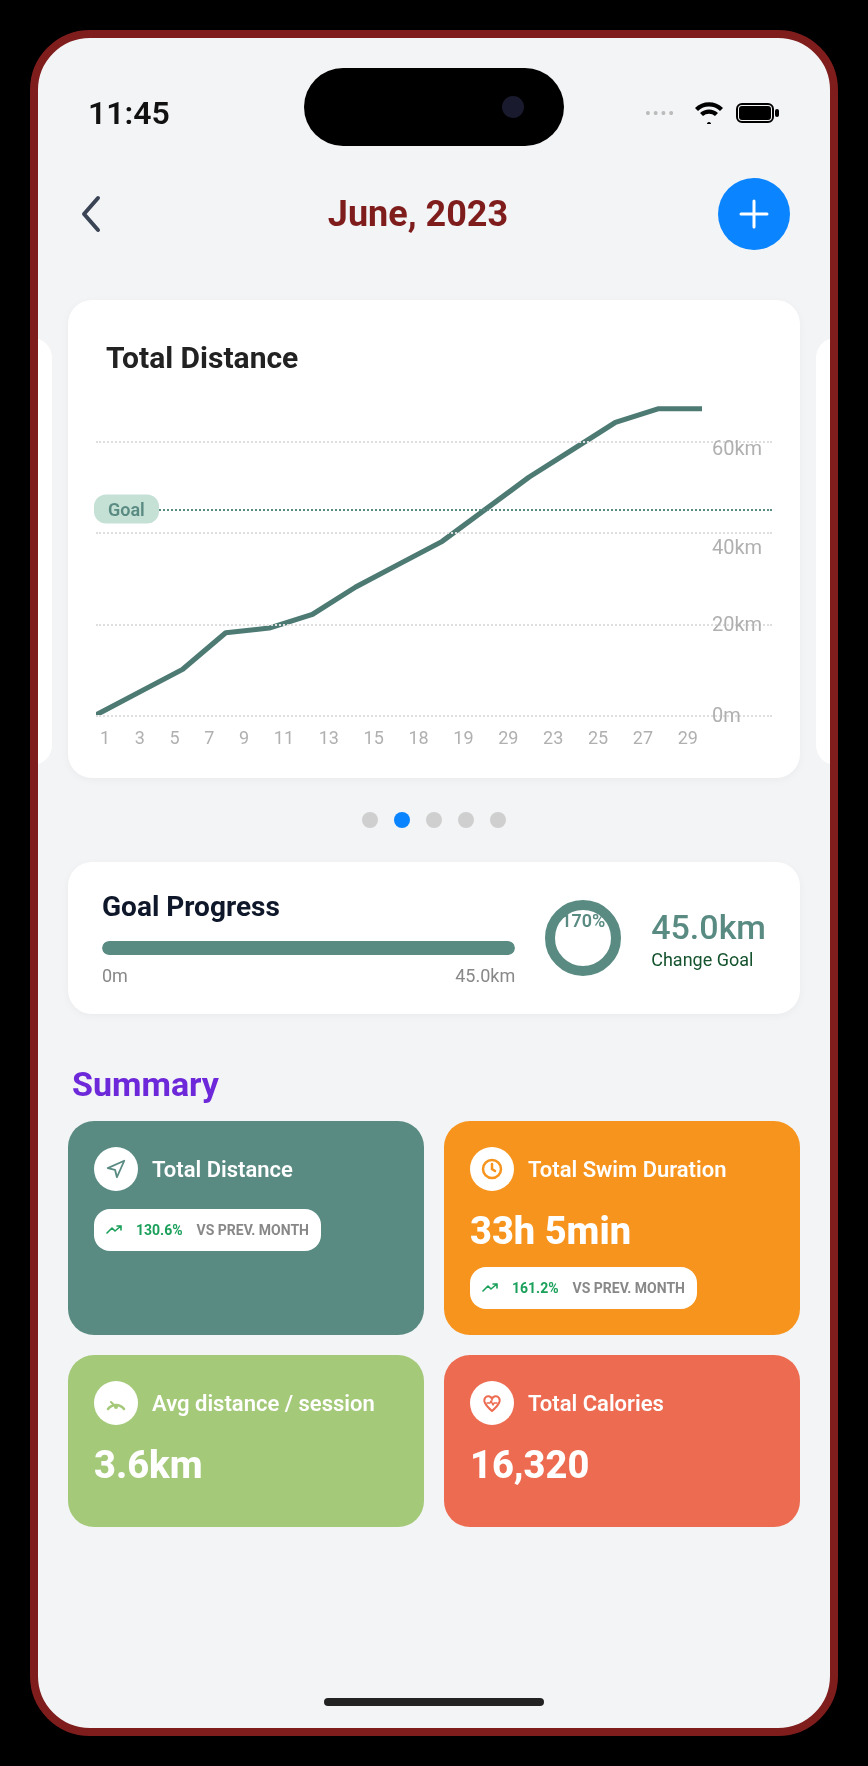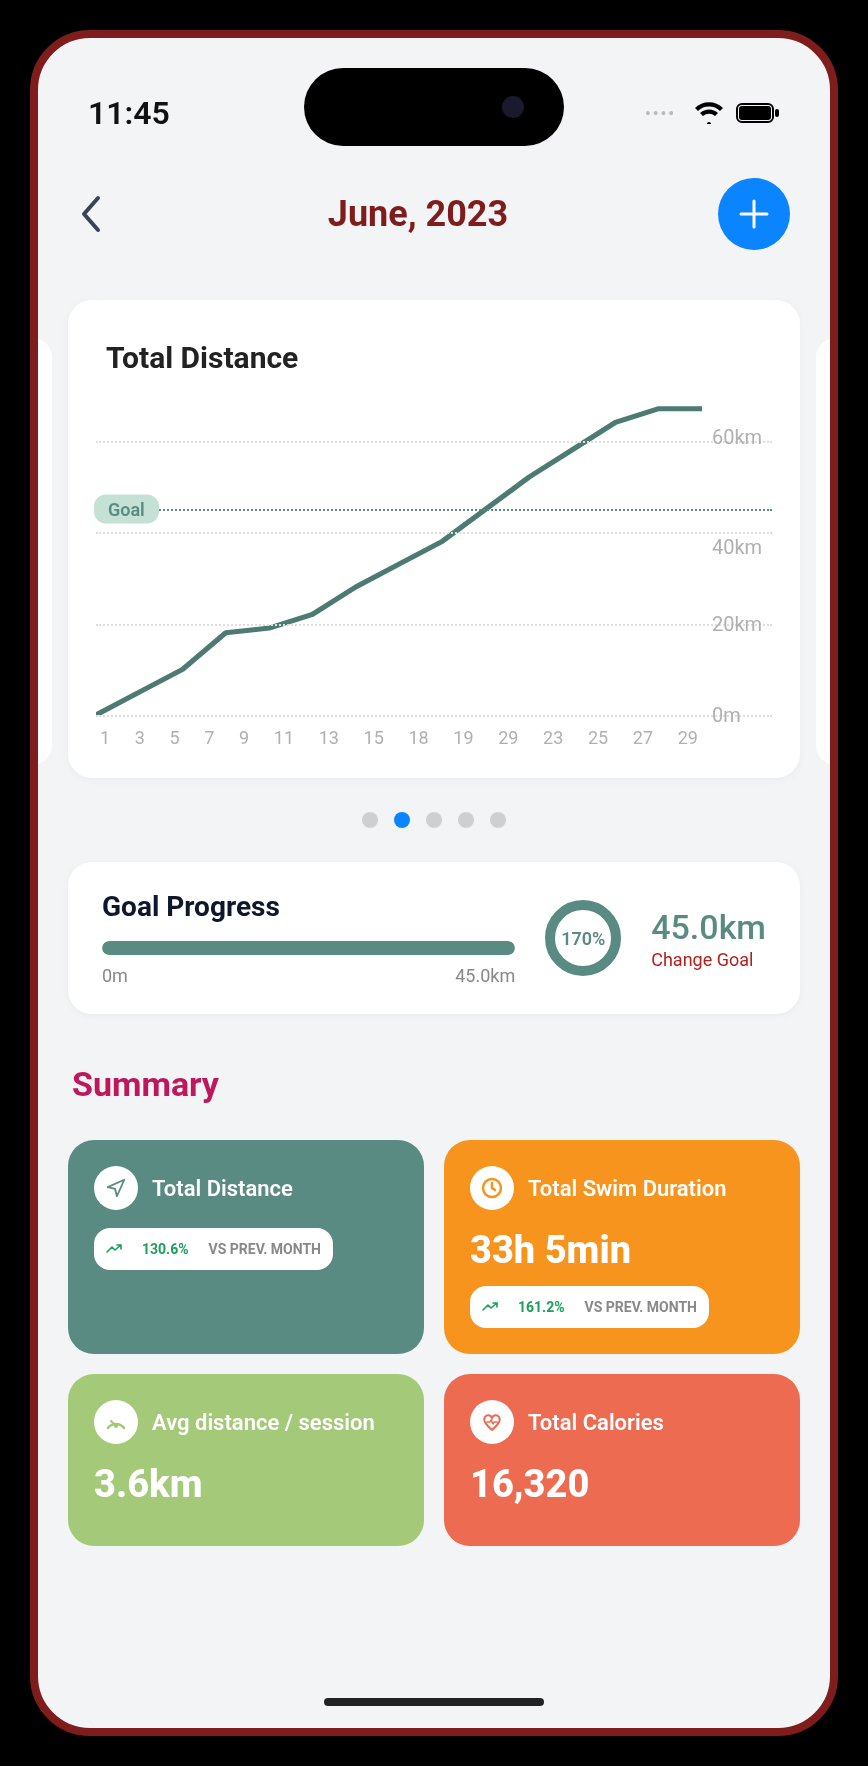--- a/index.html
+++ b/index.html
@@ -186,43 +186,43 @@
     margin-top: 10px;
     color: #888;
     font-size: 18px;
   }
   .goal-ring {
     width: 76px;
     height: 76px;
     border-radius: 50%;
     border: 10px solid #5a8b82;
     display: flex;
-    align-items: center;
+    align-items: flex-start;
     justify-content: center;
     font-size: 18px;
     font-weight: 600;
     color: #5a8b82;
   }
   .goal-right { text-align: left; }
   .goal-value {
     font-size: 34px;
     font-weight: 500;
     color: #5a8b82;
   }
   .change-goal {
     font-size: 18px;
-    color: #b91c1c;
+    color: #14532d;
     margin-top: 2px;
     cursor: pointer;
   }
   .section-title {
     font-size: 34px;
     font-weight: 700;
-    color: #be185d;
-    margin: 50px 34px 36px;
+    color: #6d28d9;
+    margin: 50px 34px 17px;
   }
   .summary-grid {
     display: grid;
     grid-template-columns: 1fr 1fr;
     gap: 20px;
     margin: 0 30px;
   }
   .tile {
     border-radius: 26px;
     padding: 26px 26px;
@@ -238,21 +238,21 @@
     border-radius: 50%;
     display: flex;
     align-items: center;
     justify-content: center;
   }
   .tile-label { font-size: 22px; font-weight: 600; }
   .tile-value { font-size: 38px; font-weight: 800; margin-bottom: 14px; }
   .tile-badge {
     display: inline-flex;
     align-items: center;
-    gap: 20px;
+    gap: 14px;
     background: #fff;
     color: #888;
     border-radius: 16px;
     padding: 13px 12px;
     font-size: 14px;
     font-weight: 700;
   }
   .tile-badge .pct { color: #1aa05a; }
   .tile-teal { background: #5a8b82; }
   .tile-orange { background: #f7941d; }
@@ -325,21 +325,21 @@
     <div class="chart-title">Total Distance</div>
     <div class="chart-area">
       <div id="gridlines">
           <div class="gridline" style="top: 320px;"></div>
           <div class="y-tick" style="top: 320px;">0m</div>
           <div class="gridline" style="top: 228.571px;"></div>
           <div class="y-tick" style="top: 228.571px;">20km</div>
           <div class="gridline" style="top: 137.143px;"></div>
           <div class="y-tick" style="top: 152px;">40km</div>
           <div class="gridline" style="top: 45.7143px;"></div>
-          <div class="y-tick" style="top: 42px;">60km</div>
+          <div class="y-tick" style="top: 53px;">60km</div>
         </div>
       <div id="goalline">
           <div class="gridline goal" style="top: 114.286px;"></div>
           <div class="goal-badge" style="top: 114.286px;">Goal</div>
         </div>
       <svg id="chartsvg" width="100%" height="100%" viewBox="0 0 560 320" preserveAspectRatio="none">
           <path d="M0.0 320.0 L40.0 297.1 L80.0 274.3 L120.0 237.7 L160.0 233.1 L200.0 219.4 L240.0 192.0 L280.0 169.1 L320.0 146.3 L360.0 114.3 L400.0 82.3 L440.0 54.9 L480.0 27.4 L520.0 13.7 L560.0 13.7 " stroke="#4d7a73" stroke-width="5" fill="none" stroke-linecap="round" stroke-linejoin="round"></path>
         </svg>
     </div>
     <div class="x-axis" id="xaxis">

